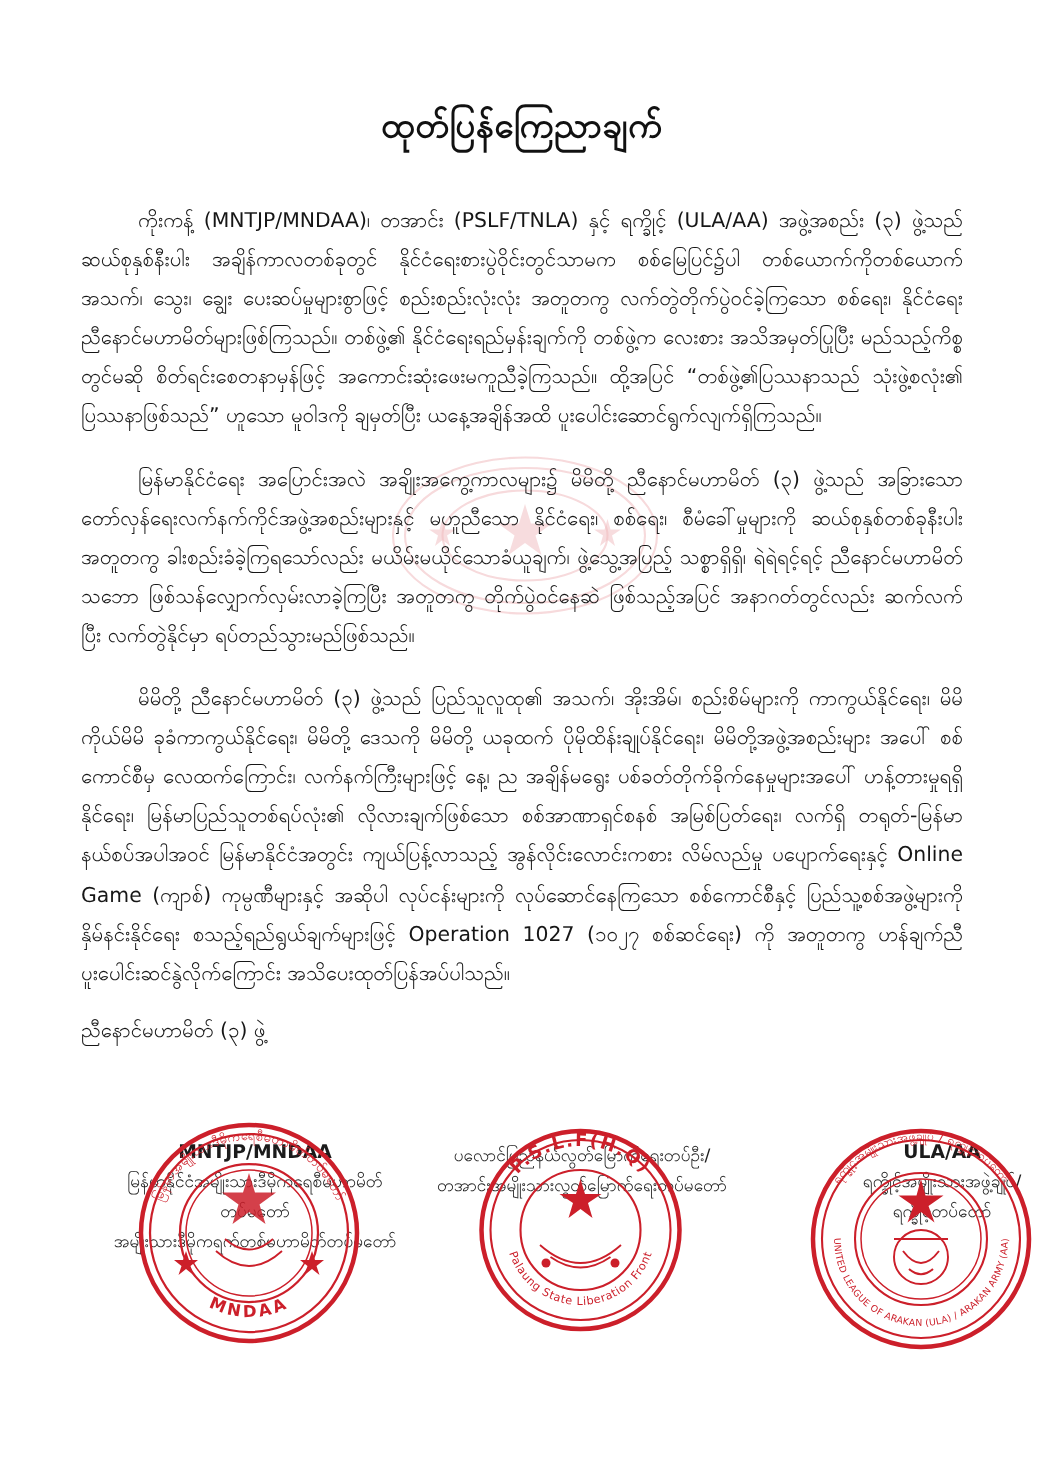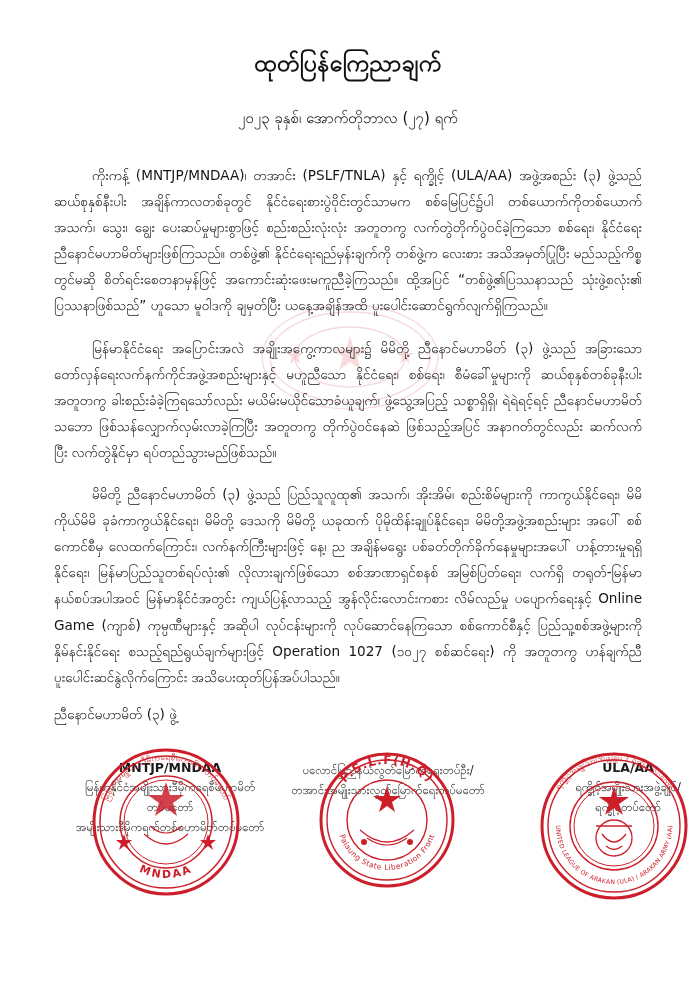--- a/index.html
+++ b/index.html
@@ -13,21 +13,21 @@
     font-family: "DejaVu Sans", "Liberation Sans", sans-serif;
     color: #1a1a1a;
     overflow: hidden;
     position: relative;
   }
   .page {
     position: relative;
     width: 696px;
     height: 985px;
     box-sizing: border-box;
-    padding: 32px 54px 0 54px;
+    padding: 52px 54px 0 54px;
     overflow: hidden;
   }
   .doc-title {
     text-align: center;
     font-size: 23px;
     font-weight: bold;
     letter-spacing: 0.5px;
     margin: 16px 0 0 0;
     color: #111;
   }
@@ -137,21 +137,20 @@
       <ellipse cx="95" cy="57" rx="55" ry="30"></ellipse>
     </g>
     <g fill="#cc1f2a" opacity="0.5">
       <polygon points="95,36 99,49 113,49 102,57 106,70 95,62 84,70 88,57 77,49 91,49"></polygon>
       <polygon points="40,46 42,53 49,53 43,57 45,64 40,60 35,64 37,57 31,53 38,53"></polygon>
       <polygon points="150,46 152,53 159,53 153,57 155,64 150,60 145,64 147,57 141,53 148,53"></polygon>
     </g>
   </svg>
 
   <h1 class="doc-title">ထုတ်ပြန်ကြေညာချက်</h1>
-  <div class="doc-date">၂၀၂၃ ခုနှစ်၊ အောက်တိုဘာလ (၂၇) ရက်</div>
 
   <div class="body-block" style="position:relative; z-index:2;">
     <p class="para">ကိုးကန့် (MNTJP/MNDAA)၊ တအာင်း (PSLF/TNLA) နှင့် ရက္ခိုင့် (ULA/AA) အဖွဲ့အစည်း (၃) ဖွဲ့သည် ဆယ်စုနှစ်နီးပါး အချိန်ကာလတစ်ခုတွင် နိုင်ငံရေးစားပွဲဝိုင်းတွင်သာမက စစ်မြေပြင်၌ပါ တစ်ယောက်ကိုတစ်ယောက် အသက်၊ သွေး၊ ချွေး ပေးဆပ်မှုများစွာဖြင့် စည်းစည်းလုံးလုံး အတူတကွ လက်တွဲတိုက်ပွဲဝင်ခဲ့ကြသော စစ်ရေး၊ နိုင်ငံရေး ညီနောင်မဟာမိတ်များဖြစ်ကြသည်။ တစ်ဖွဲ့၏ နိုင်ငံရေးရည်မှန်းချက်ကို တစ်ဖွဲ့က လေးစား အသိအမှတ်ပြုပြီး မည်သည့်ကိစ္စတွင်မဆို စိတ်ရင်းစေတနာမှန်ဖြင့် အကောင်းဆုံးဖေးမကူညီခဲ့ကြသည်။ ထို့အပြင် “တစ်ဖွဲ့၏ပြဿနာသည် သုံးဖွဲ့စလုံး၏ ပြဿနာဖြစ်သည်” ဟူသော မူဝါဒကို ချမှတ်ပြီး ယနေ့အချိန်အထိ ပူးပေါင်းဆောင်ရွက်လျက်ရှိကြသည်။</p>
     <p class="para">မြန်မာနိုင်ငံရေး အပြောင်းအလဲ အချိုးအကွေ့ကာလများ၌ မိမိတို့ ညီနောင်မဟာမိတ် (၃) ဖွဲ့သည် အခြားသော တော်လှန်ရေးလက်နက်ကိုင်အဖွဲ့အစည်းများနှင့် မဟူညီသော နိုင်ငံရေး၊ စစ်ရေး၊ စီမံခေါ်မှုများကို ဆယ်စုနှစ်တစ်ခုနီးပါး အတူတကွ ခါးစည်းခံခဲ့ကြရသော်လည်း မယိမ်းမယိုင်သောခံယူချက်၊ ဖွဲ့သွေ့အပြည့် သစ္စာရှိရှိ၊ ရဲရဲရင့်ရင့် ညီနောင်မဟာမိတ်သဘော ဖြစ်သန်လျှောက်လှမ်းလာခဲ့ကြပြီး အတူတကွ တိုက်ပွဲဝင်နေဆဲ ဖြစ်သည့်အပြင် အနာဂတ်တွင်လည်း ဆက်လက်ပြီး လက်တွဲနိုင်မှာ ရပ်တည်သွားမည်ဖြစ်သည်။</p>
     <p class="para">မိမိတို့ ညီနောင်မဟာမိတ် (၃) ဖွဲ့သည် ပြည်သူလူထု၏ အသက်၊ အိုးအိမ်၊ စည်းစိမ်များကို ကာကွယ်နိုင်ရေး၊ မိမိကိုယ်မိမိ ခုခံကာကွယ်နိုင်ရေး၊ မိမိတို့ ဒေသကို မိမိတို့ ယခုထက် ပိုမိုထိန်းချုပ်နိုင်ရေး၊ မိမိတို့အဖွဲ့အစည်းများ အပေါ် စစ်ကောင်စီမှ လေထက်ကြောင်း၊ လက်နက်ကြီးများဖြင့် နေ့၊ ည အချိန်မရွေး ပစ်ခတ်တိုက်ခိုက်နေမှုများအပေါ် ဟန့်တားမှုရရှိနိုင်ရေး၊ မြန်မာပြည်သူတစ်ရပ်လုံး၏ လိုလားချက်ဖြစ်သော စစ်အာဏာရှင်စနစ် အမြစ်ပြတ်ရေး၊ လက်ရှိ တရုတ်-မြန်မာ နယ်စပ်အပါအဝင် မြန်မာနိုင်ငံအတွင်း ကျယ်ပြန့်လာသည့် အွန်လိုင်းလောင်းကစား လိမ်လည်မှု ပပျောက်ရေးနှင့် Online Game (ကျာစ်) ကုမ္ပဏီများနှင့် အဆိုပါ လုပ်ငန်းများကို လုပ်ဆောင်နေကြသော စစ်ကောင်စီနှင့် ပြည်သူ့စစ်အဖွဲ့များကို နှိမ်နင်းနိုင်ရေး စသည့်ရည်ရွယ်ချက်များဖြင့် Operation 1027 (၁၀၂၇ စစ်ဆင်ရေး) ကို အတူတကွ ဟန်ချက်ညီ ပူးပေါင်းဆင်နွဲလိုက်ကြောင်း အသိပေးထုတ်ပြန်အပ်ပါသည်။</p>
     <p class="signature">ညီနောင်မဟာမိတ် (၃) ဖွဲ့</p>
   </div>
 
 
   <div class="stamps-row">

